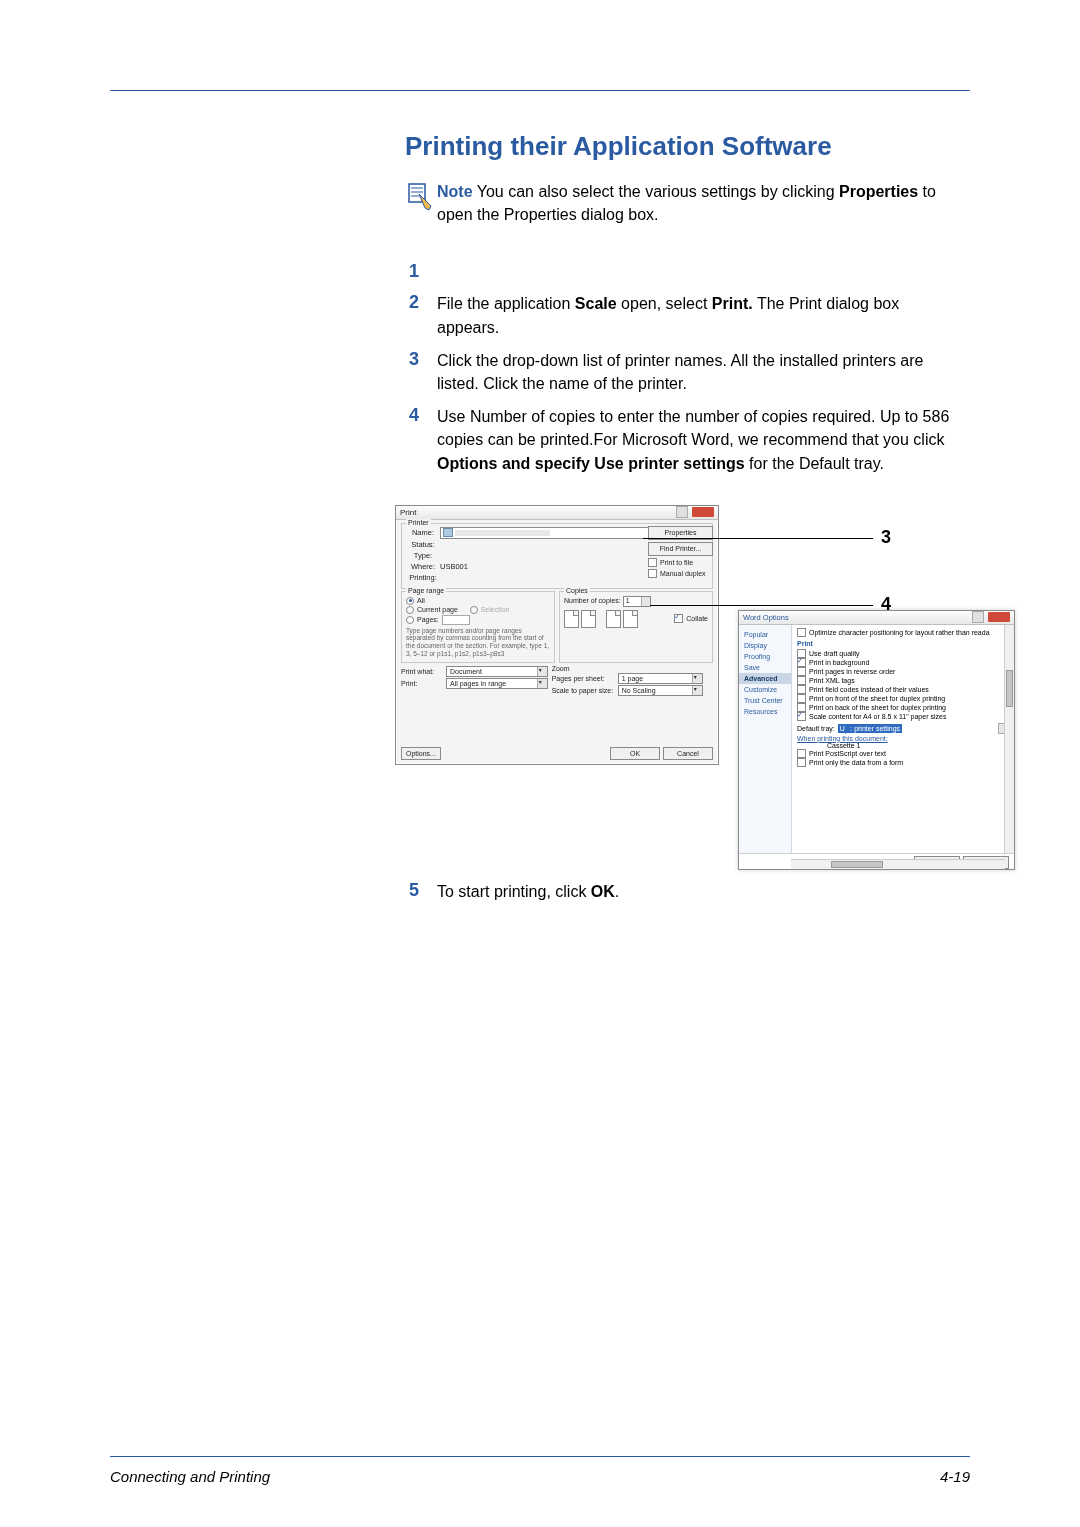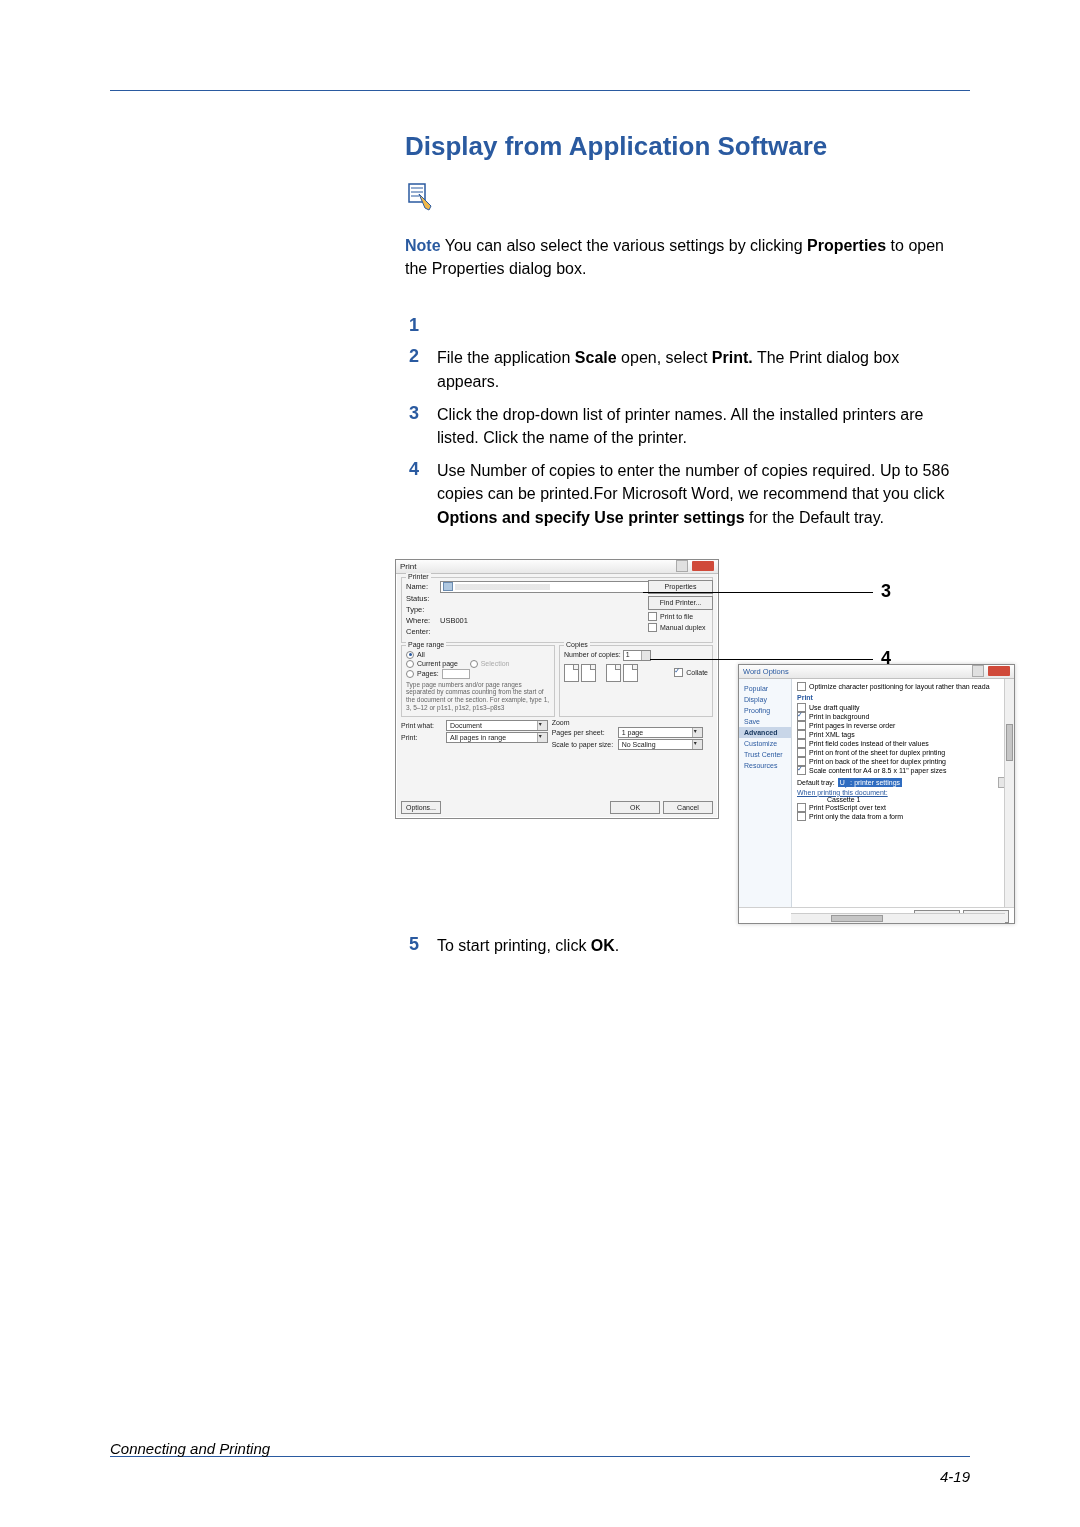--- a/index.html
+++ b/index.html
@@ -34,22 +34,21 @@
   p.intro {
     font-size: 16px;
     line-height: 1.45;
     margin: 0 0 18px 0;
     color: #000;
   }
   .note-block {
     display: flex;
     align-items: flex-start;
     margin-bottom: 35px;
-    gap: 20px;
-    flex-direction: column;
+    gap: 4px;
   }
   .note-icon {
     width: 28px;
     height: 34px;
     flex: none;
   }
   .note-text {
     font-size: 16px;
     line-height: 1.45;
   }
@@ -123,20 +122,21 @@
     border: 1px solid #aaa;
     margin-right: 2px;
   }
   .dlg-right-btns { display: flex; gap: 2px; align-items: center; }
 
   .printer-group {
     border: 1px solid #c8c8c8;
     margin: 3px 5px 2px 5px;
     padding: 2px 4px 4px 4px;
     position: relative;
+    text-align: center;
   }
   .grp-label {
     position: absolute;
     top: -5px; left: 4px;
     background: #f4f4f4;
     padding: 0 2px;
     font-size: 7px;
   }
   .prow { display: flex; align-items: center; margin: 1px 0; min-height: 10px; }
   .plbl { width: 34px; }
@@ -290,30 +290,30 @@
   .footer-text {
     position:absolute;
     left:110px; right:110px;
     bottom:42px;
     display:flex;
     justify-content:space-between;
     font-size:15px;
     font-style:italic;
     color:#000;
   }
-  .footer-text .pg-num { font-style: italic; margin-top: 28px; }
+  .footer-text .pg-num { font-style: italic; }
 </style>
 </head>
 <body>
 
 <div class="page">
   <div class="top-rule"></div>
 
   <div class="content-col">
-    <h1 class="section-title">Display from Application Software</h1>
+    <h1 class="section-title">Printing their Application Software</h1>
 
 
     <div class="note-block">
       <svg class="note-icon" viewBox="0 0 28 34">
         <path d="M4 4 L20 4 L20 22 L4 22 Z" fill="#fff" stroke="#2a5aa0" stroke-width="1.5"></path>
         <path d="M6 8 L18 8 M6 12 L18 12 M6 16 L14 16" stroke="#2a5aa0" stroke-width="1"></path>
         <path d="M14 14 L26 26 L24 30 L20 28 L14 14 Z" fill="#f0b84a" stroke="#2a5aa0" stroke-width="1"></path>
       </svg>
       <div class="note-text">
         <span class="note-label">Note</span><span>  You can also select the various settings by clicking </span><b>Properties</b><span> to open the Properties dialog box.</span>
@@ -367,21 +367,21 @@
               <span class="plbl">Status:</span>
             </div>
           <div class="prow">
               <span class="plbl">Type:</span>
             </div>
           <div class="prow">
               <span class="plbl">Where:</span>
               <span>USB001</span>
             </div>
           <div class="prow">
-              <span class="plbl">Center:</span>
+              <span class="plbl">Printing:</span>
             </div>
         </div>
 
         <div class="right-col-btns">
           <div class="btn">Properties</div>
           <div class="btn">Find Printer...</div>
           <div class="checkbox">
               <span class="box"></span>
               <span>Print to file</span>
             </div>

